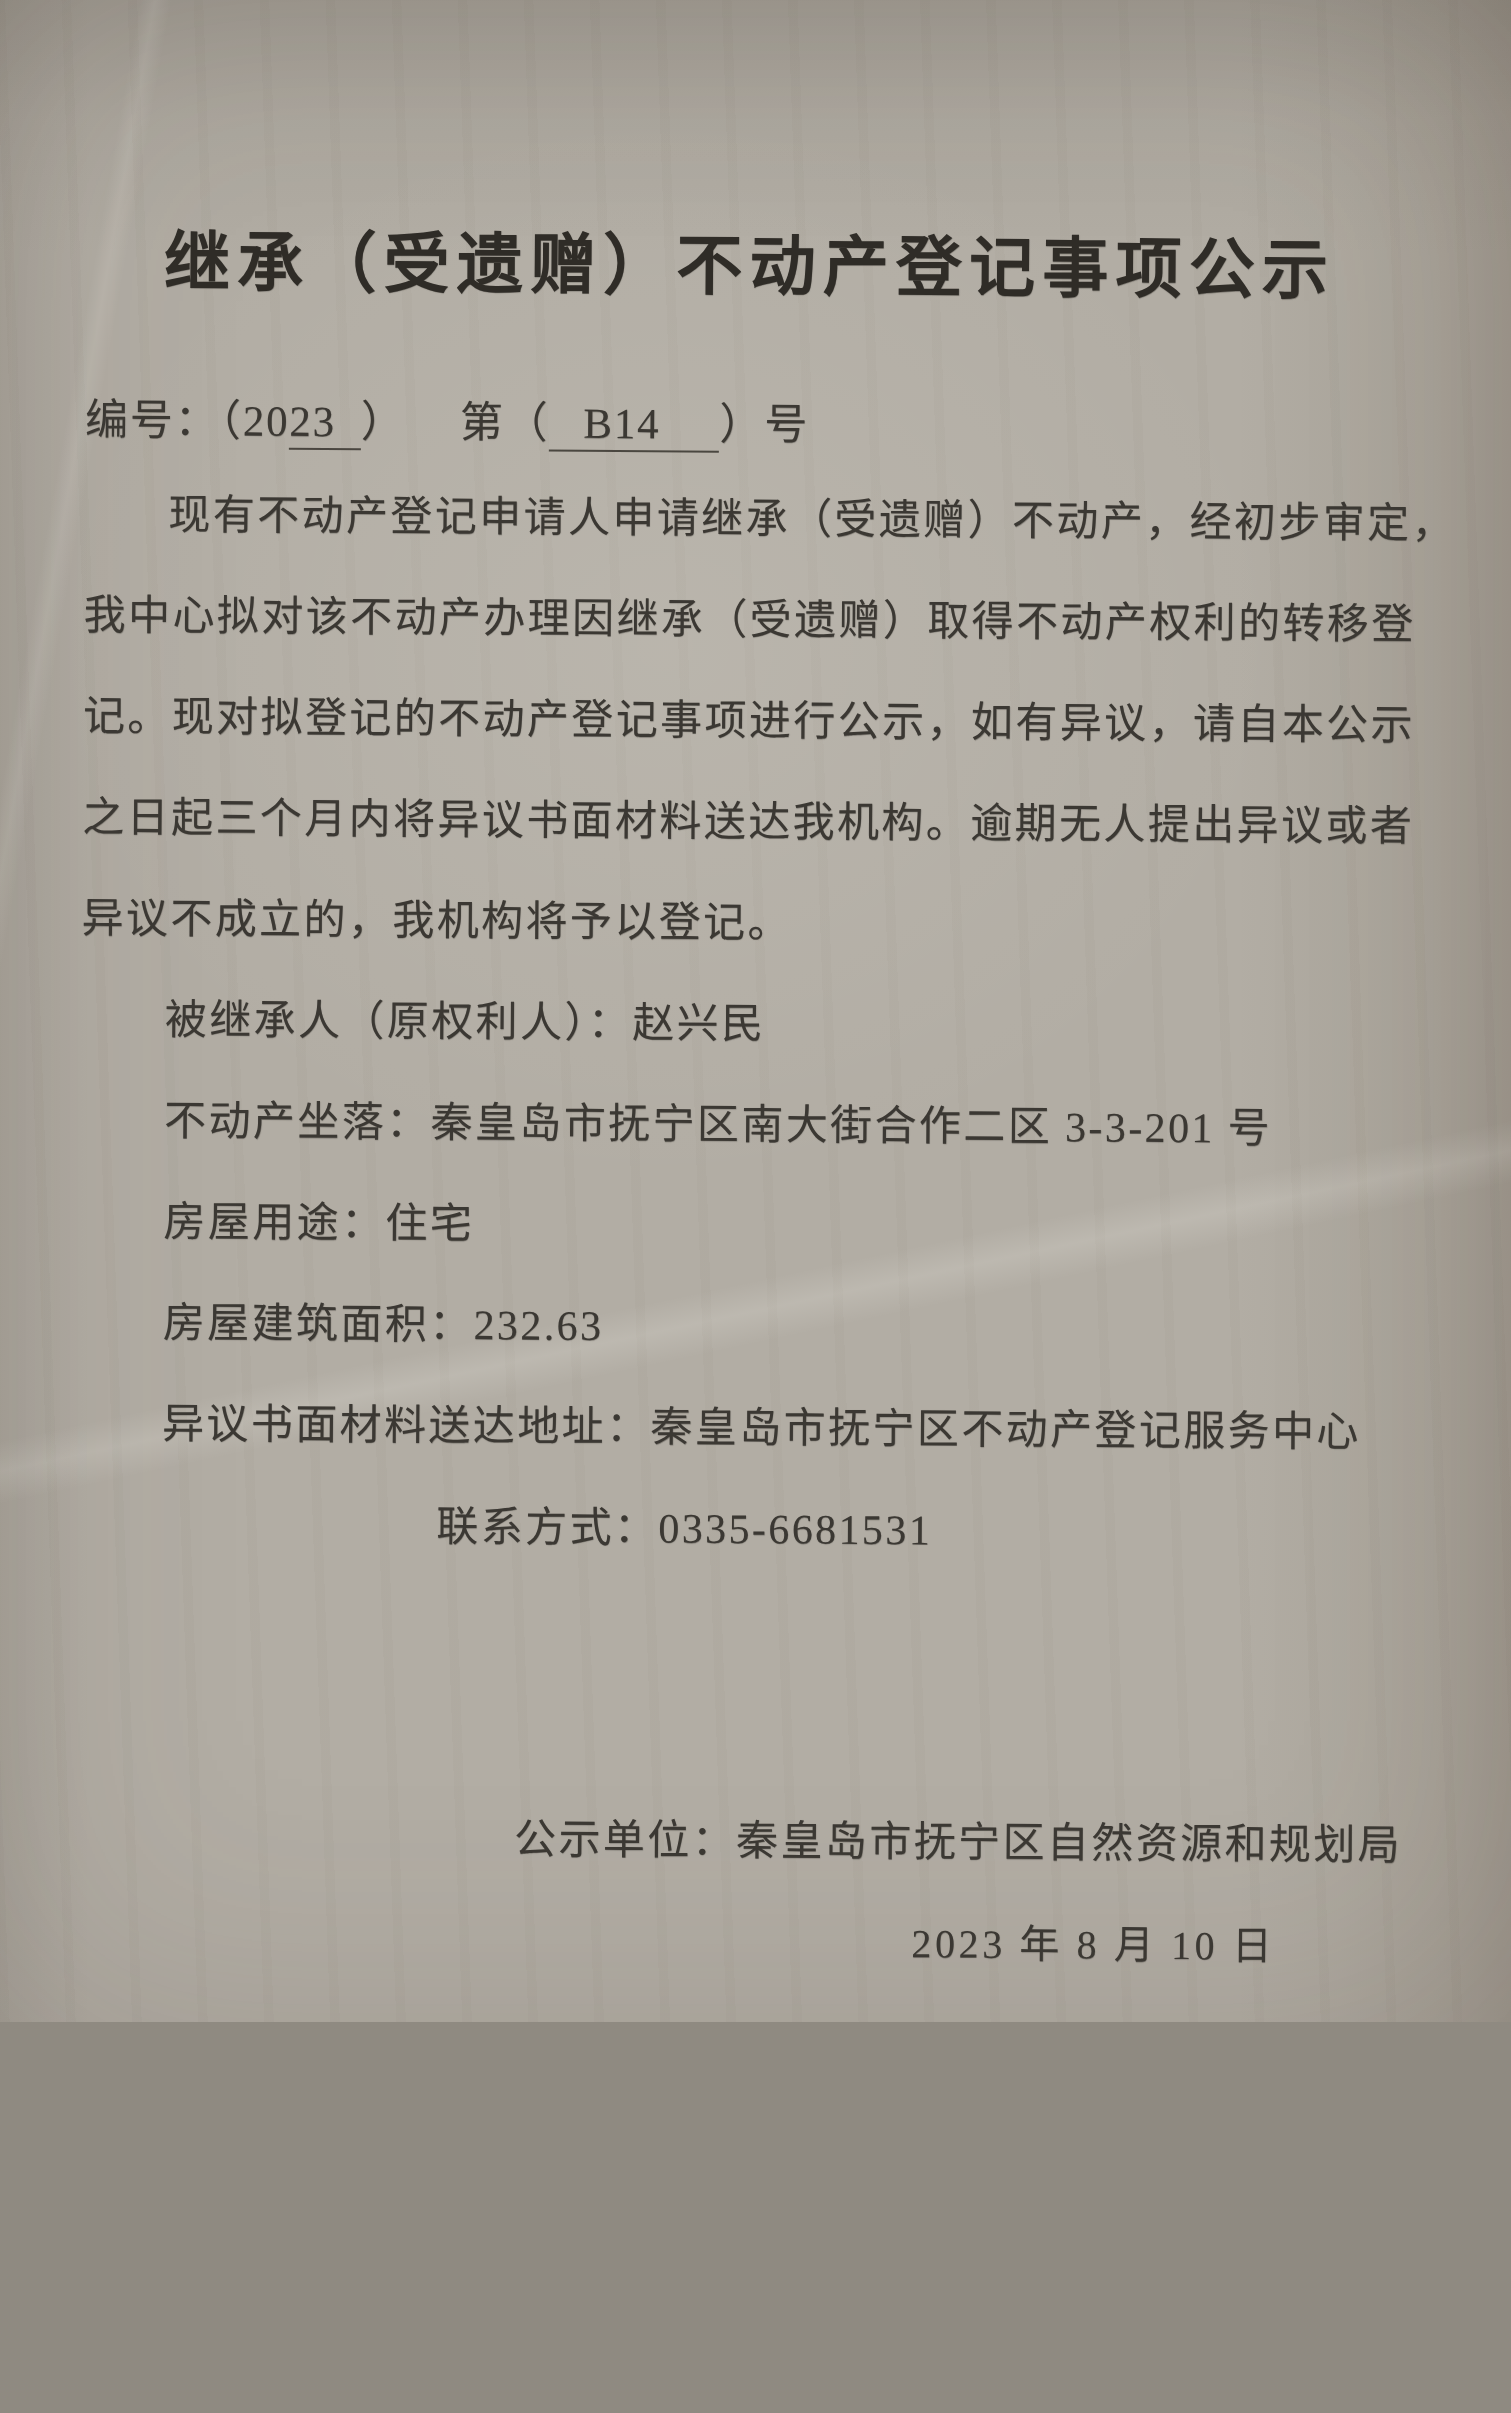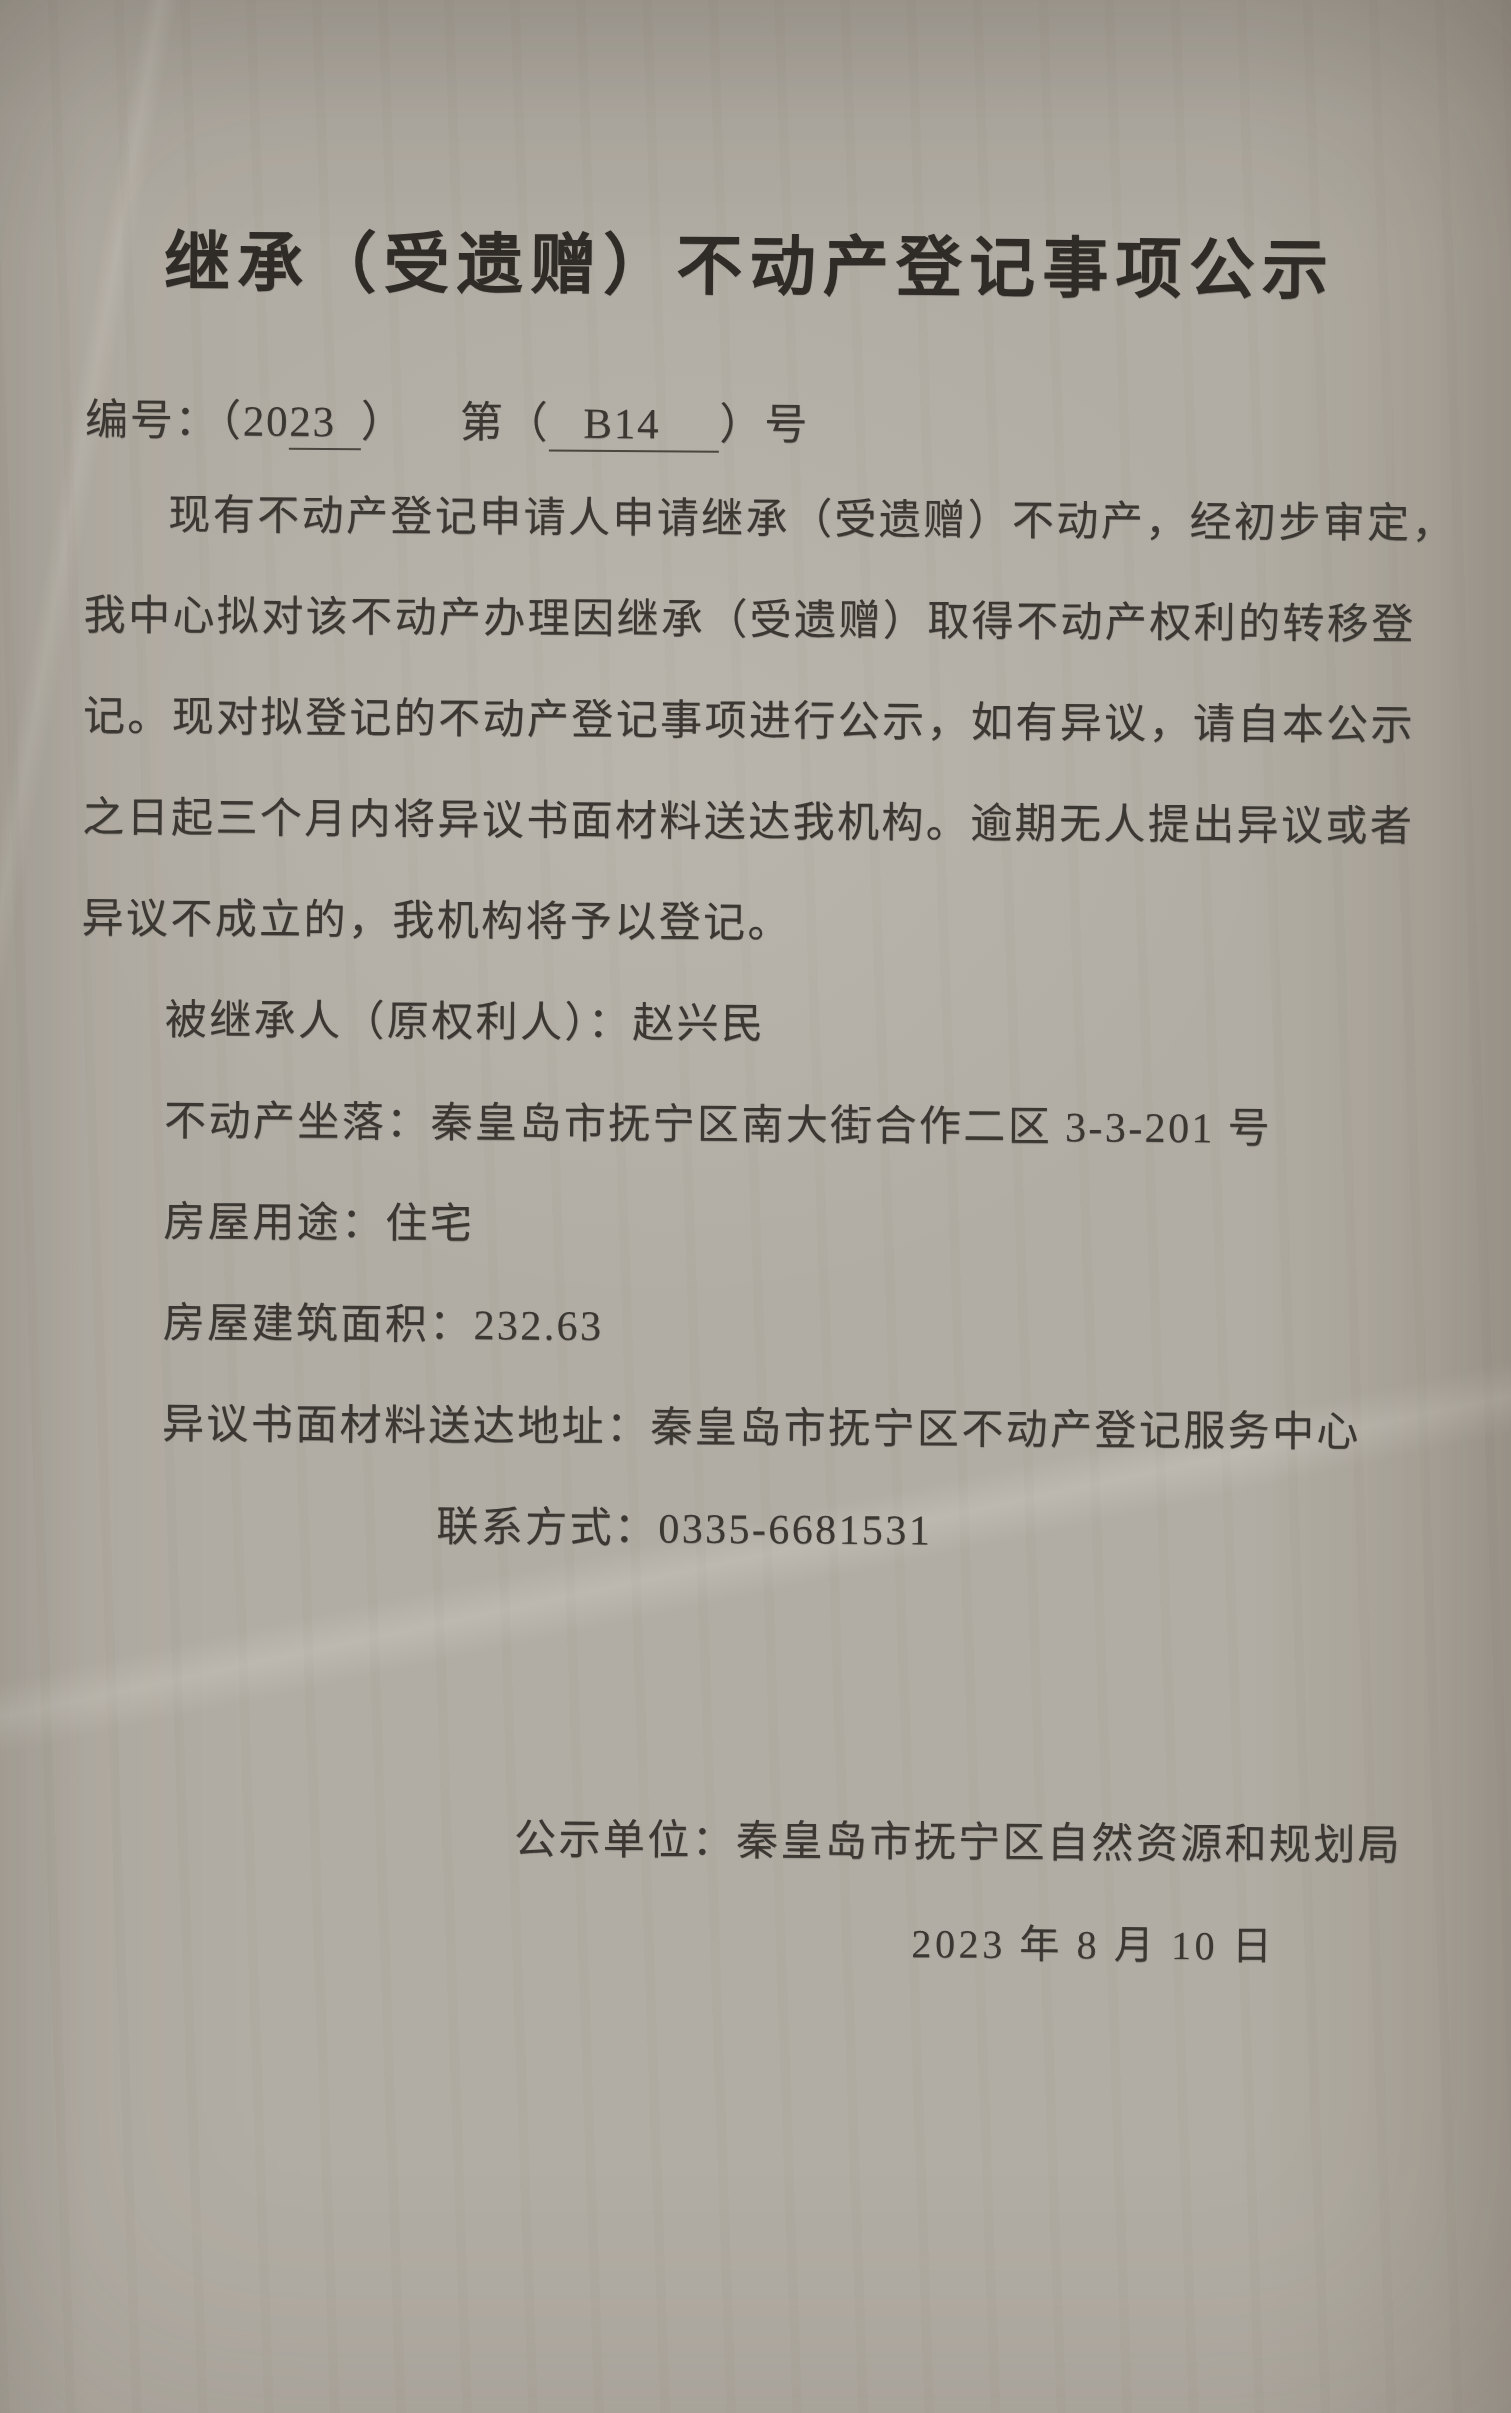--- a/index.html
+++ b/index.html
@@ -7,21 +7,21 @@
     --ink:#3b3833;
   }
   *{margin:0;padding:0;box-sizing:border-box;}
   html,body{width:1511px;height:2413px;}
   body{
     font-family:"Liberation Serif","DejaVu Serif",serif;
     background:#8f8a81;
   }
   .page{
     position:relative;
-    width:1511px;height:2413px;
+    width:1511px;height:2022px;
     overflow:hidden;
     background-color:var(--paper);
     background-image:
       
       linear-gradient(168deg, rgba(0,0,0,0) 61.5%, rgba(255,255,248,0.14) 62.8%, rgba(0,0,0,0) 64.2%),
       linear-gradient(100deg, rgba(0,0,0,0) 7.5%, rgba(255,255,248,0.10) 8.3%, rgba(0,0,0,0) 9.2%),
       
       radial-gradient(ellipse 900px 780px at 44% 32%, rgba(255,253,245,0.10), rgba(255,253,245,0) 70%),
       
       linear-gradient(180deg, rgba(70,64,54,0.16) 0px, rgba(70,64,54,0.05) 120px, rgba(70,64,54,0) 258px),

